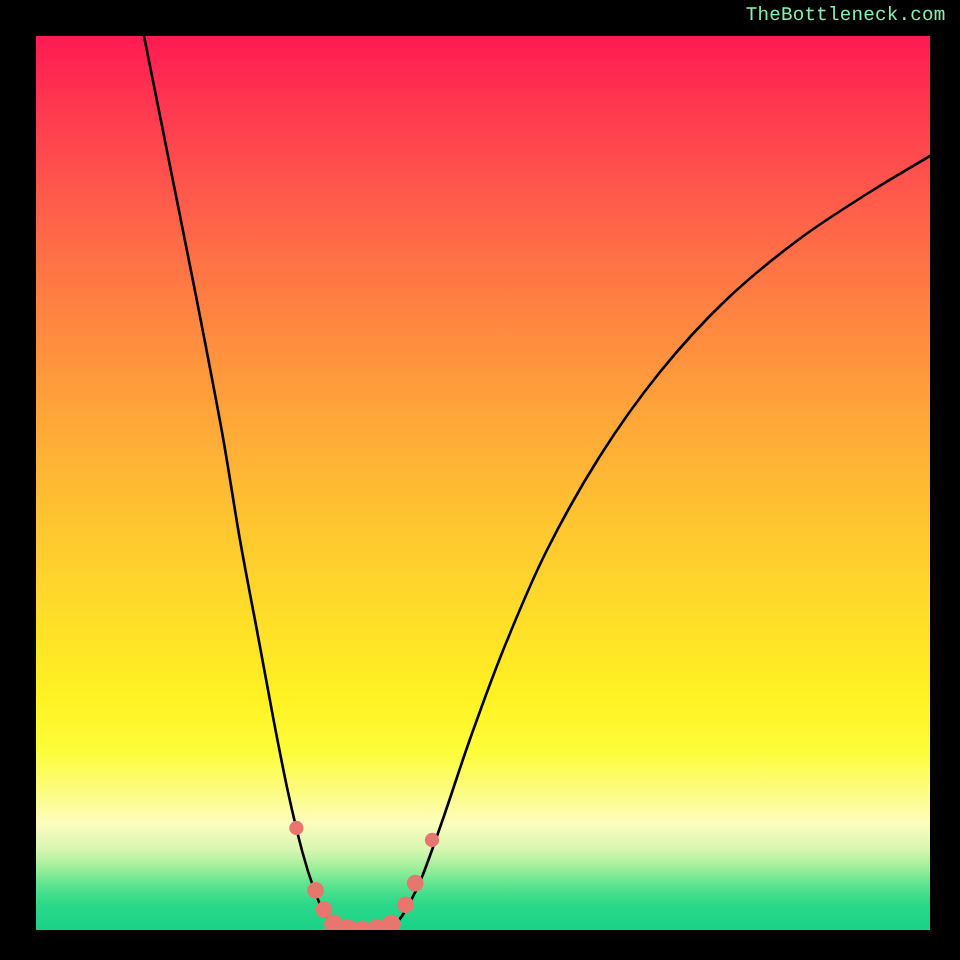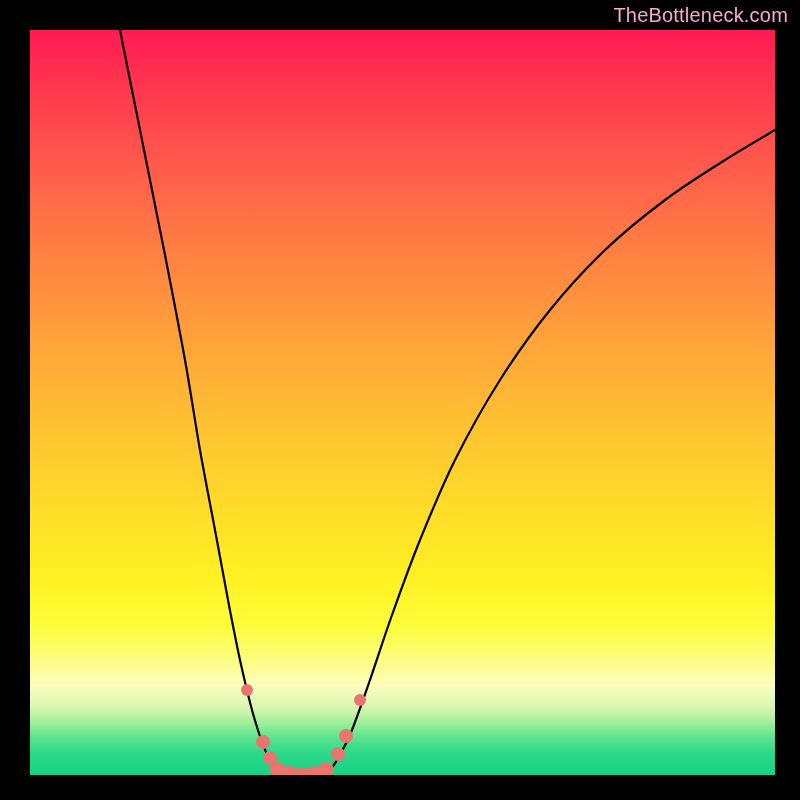--- a/index.html
+++ b/index.html
@@ -70,25 +70,26 @@
     stroke-linejoin: round;
   }
   .marker {
     fill: #e8766f;
     stroke: none;
   }
   .watermark {
     position: absolute;
     top: 4px;
     right: 12px;
-    color: #f9a8d4;
-    font-size: 20px;
+    color: #86efac;
+    font-size: 16px;
     font-weight: 500;
     letter-spacing: 0.2px;
     user-select: none;
+    font-family: Liberation Mono, monospace;
   }
 </style>
 </head>
 <body>
 
 <div class="frame">
   <div class="watermark">TheBottleneck.com</div>
 
   <div class="plot-area">
     <div class="gradient"></div>

